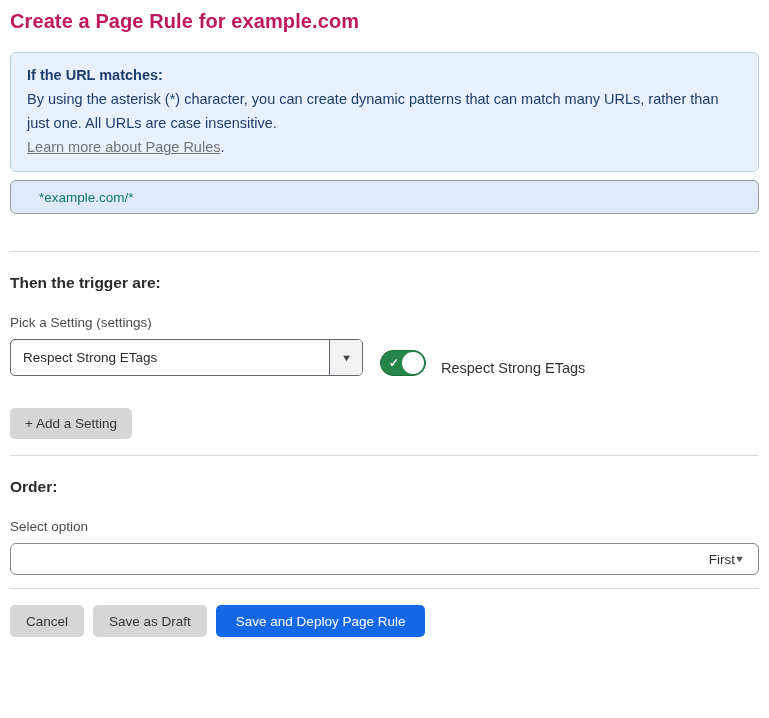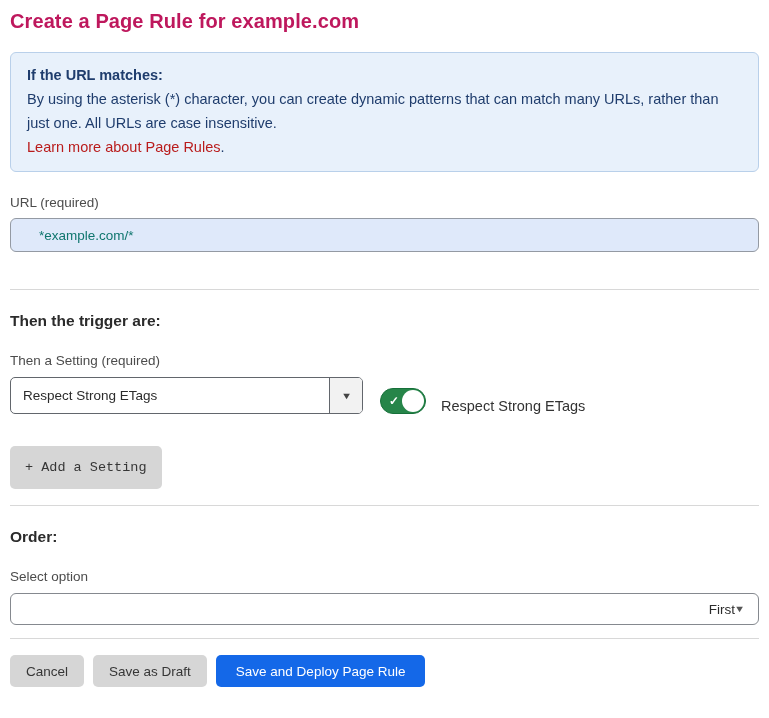--- a/index.html
+++ b/index.html
@@ -27,21 +27,22 @@
     border-radius: 6px;
     padding: 10px 16px 12px 16px;
     color: #1f3d6d;
     font-size: 14.5px;
     line-height: 24px;
   }
   .info-heading { font-weight: 700; }
   .info-body { max-width: 710px; }
   .info-link-row { }
   .info-link {
-    color: #b91c1c;
+    color: #737373;
+    text-decoration: underline;
     cursor: pointer;
   }
   .info-link-suffix { color: #1f3d6d; }
 
   .field-label {
     font-size: 13.5px;
     color: #4c4c4c;
     margin-top: 23px;
   }
 
@@ -167,23 +168,22 @@
     background: #d6d6d6;
     color: #363636;
   }
   .btn-primary {
     background: #1468e8;
     color: #ffffff;
     padding: 0 20px;
   }
   .add-setting-btn {
     margin-top: 32px;
-    height: 43px;
+    height: 31px;
     padding: 0 15px;
-    font-family: Liberation Mono, monospace;
   }
 
   .order-select {
     margin-top: 9px;
     width: 100%;
     height: 32px;
     background: #ffffff;
     border: 1px solid #85898f;
     border-radius: 6px;
     display: flex;
@@ -221,28 +221,27 @@
 <div class="page">
 
   <h1 class="page-title">Create a Page Rule for example.com</h1>
 
   <div class="info-box">
     <div class="info-heading">If the URL matches:</div>
     <div class="info-body">By using the asterisk (*) character, you can create dynamic patterns that can match many URLs, rather than just one. All URLs are case insensitive.</div>
     <div class="info-link-row"><a class="info-link">Learn more about Page Rules</a><span class="info-link-suffix">.</span></div>
   </div>
 
-  <div class="field-label">URL (required)</div>
   <input class="url-input" type="text" value="*example.com/*" style="">
 
   <hr class="divider divider-1">
 
   <h2 class="section-heading">Then the trigger are:</h2>
 
-  <div class="field-label">Then a Setting (required)</div>
+  <div class="field-label">Pick a Setting (settings)</div>
 
   <div class="setting-row">
     <div class="setting-dropdown">
       <div class="setting-dropdown-value">Respect Strong ETags</div>
       <div class="setting-dropdown-arrowbox">
         <span class="arrow-glyph">▼</span>
       </div>
     </div>
     <div class="toggle" aria-checked="true">
       <span class="toggle-check">✓</span>

